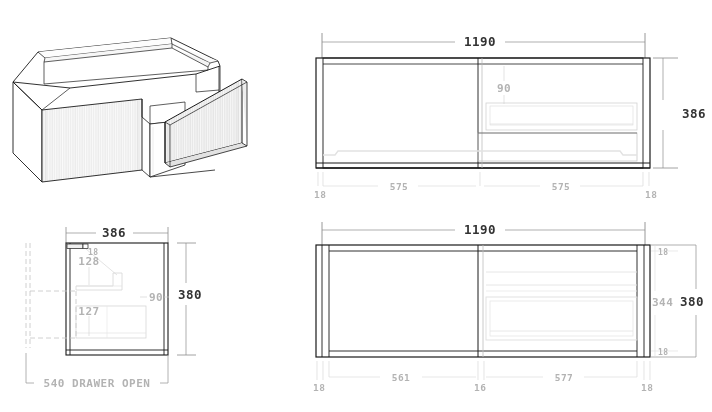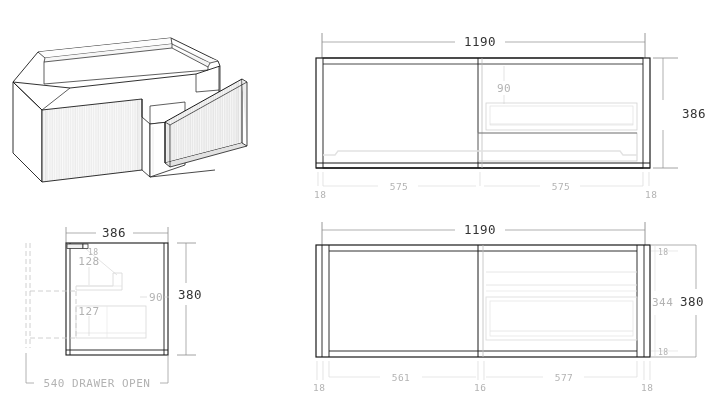--- a/index.html
+++ b/index.html
@@ -2,21 +2,21 @@
 <html><head>
 <meta charset="utf-8">
 <title>Vanity Cabinet Technical Drawing</title>
 <style>
   html,body{margin:0;padding:0;background:#ffffff;}
   body{
     width:712px;height:412px;position:relative;overflow:hidden;
     font-family:"DejaVu Sans Mono","Liberation Mono",monospace;
     color:#000;
   }
-  .sheet{position:absolute;left:0;top:0;width:600px;height:412px;}
+  .sheet{position:absolute;left:0;top:0;width:600px;height:412px;font-weight:bold;}
   .view{position:absolute;}
 
   
   #iso-view{left:0;top:0;width:300px;height:205px;}
   #front-elevation{left:300px;top:0;width:412px;height:205px;}
   #side-section{left:0;top:205px;width:300px;height:207px;}
   #plan-section{left:300px;top:205px;width:412px;height:207px;}
 
   svg{display:block;overflow:visible;}
   .dimtext{

